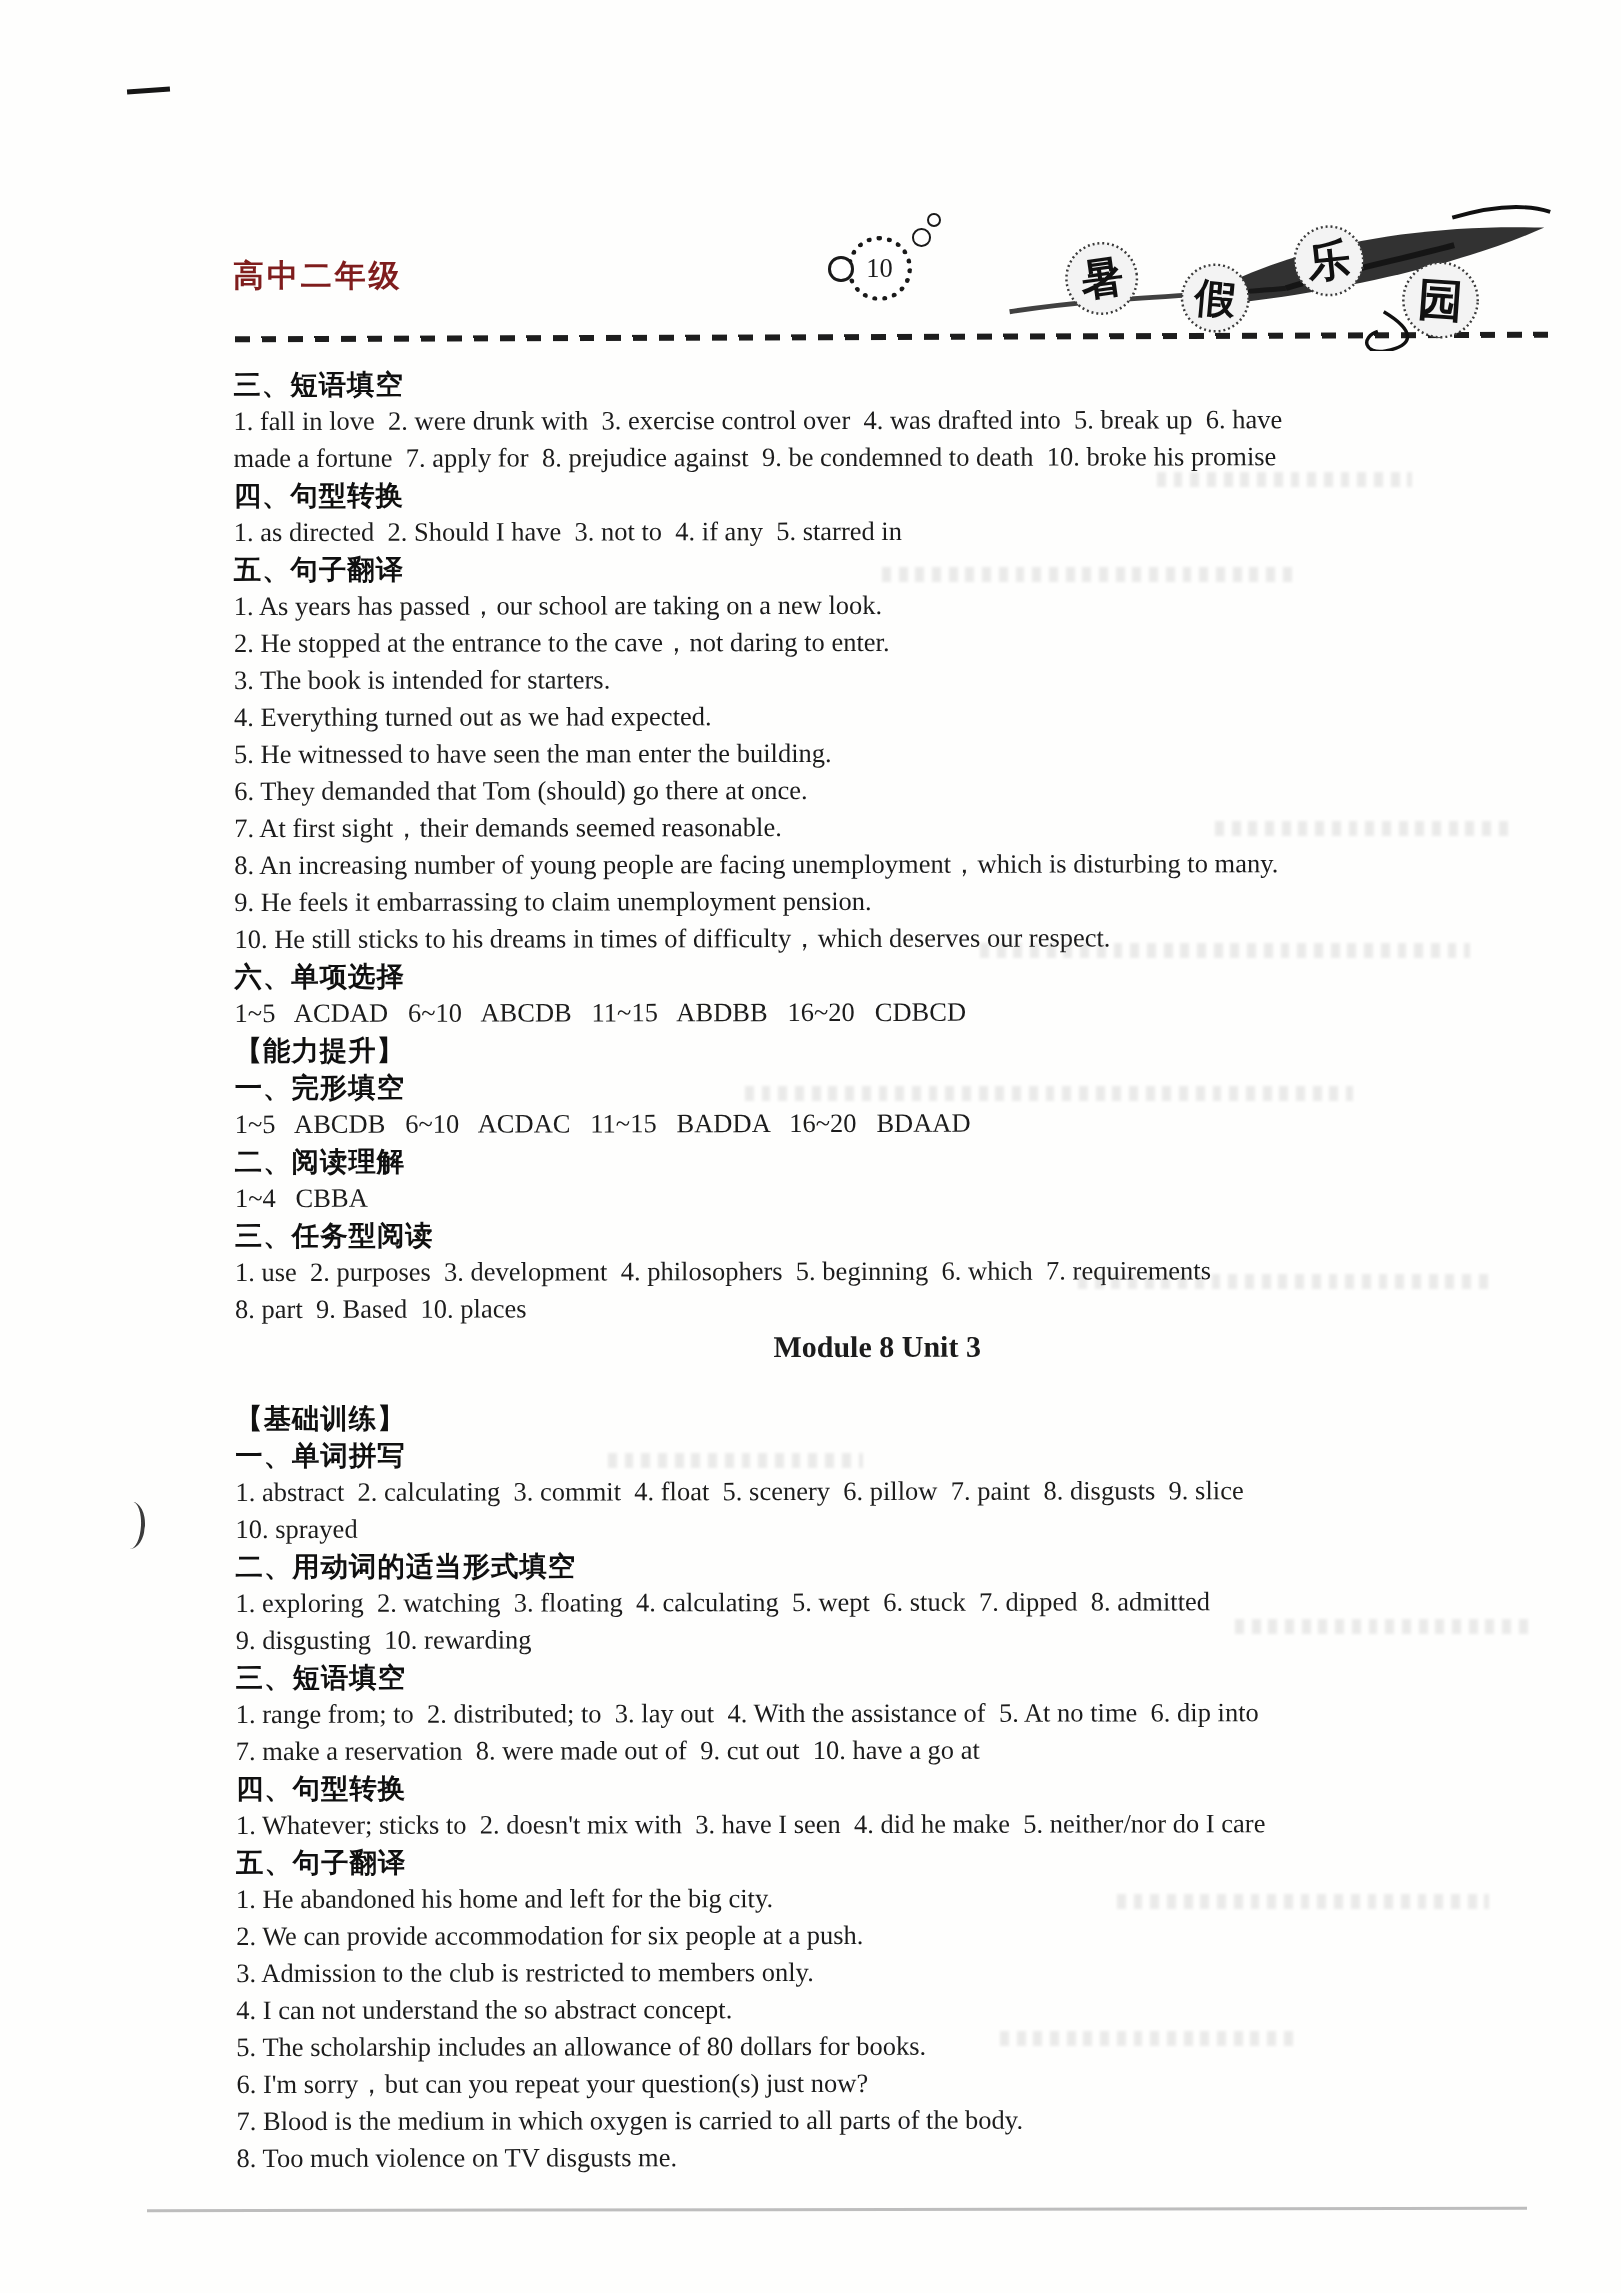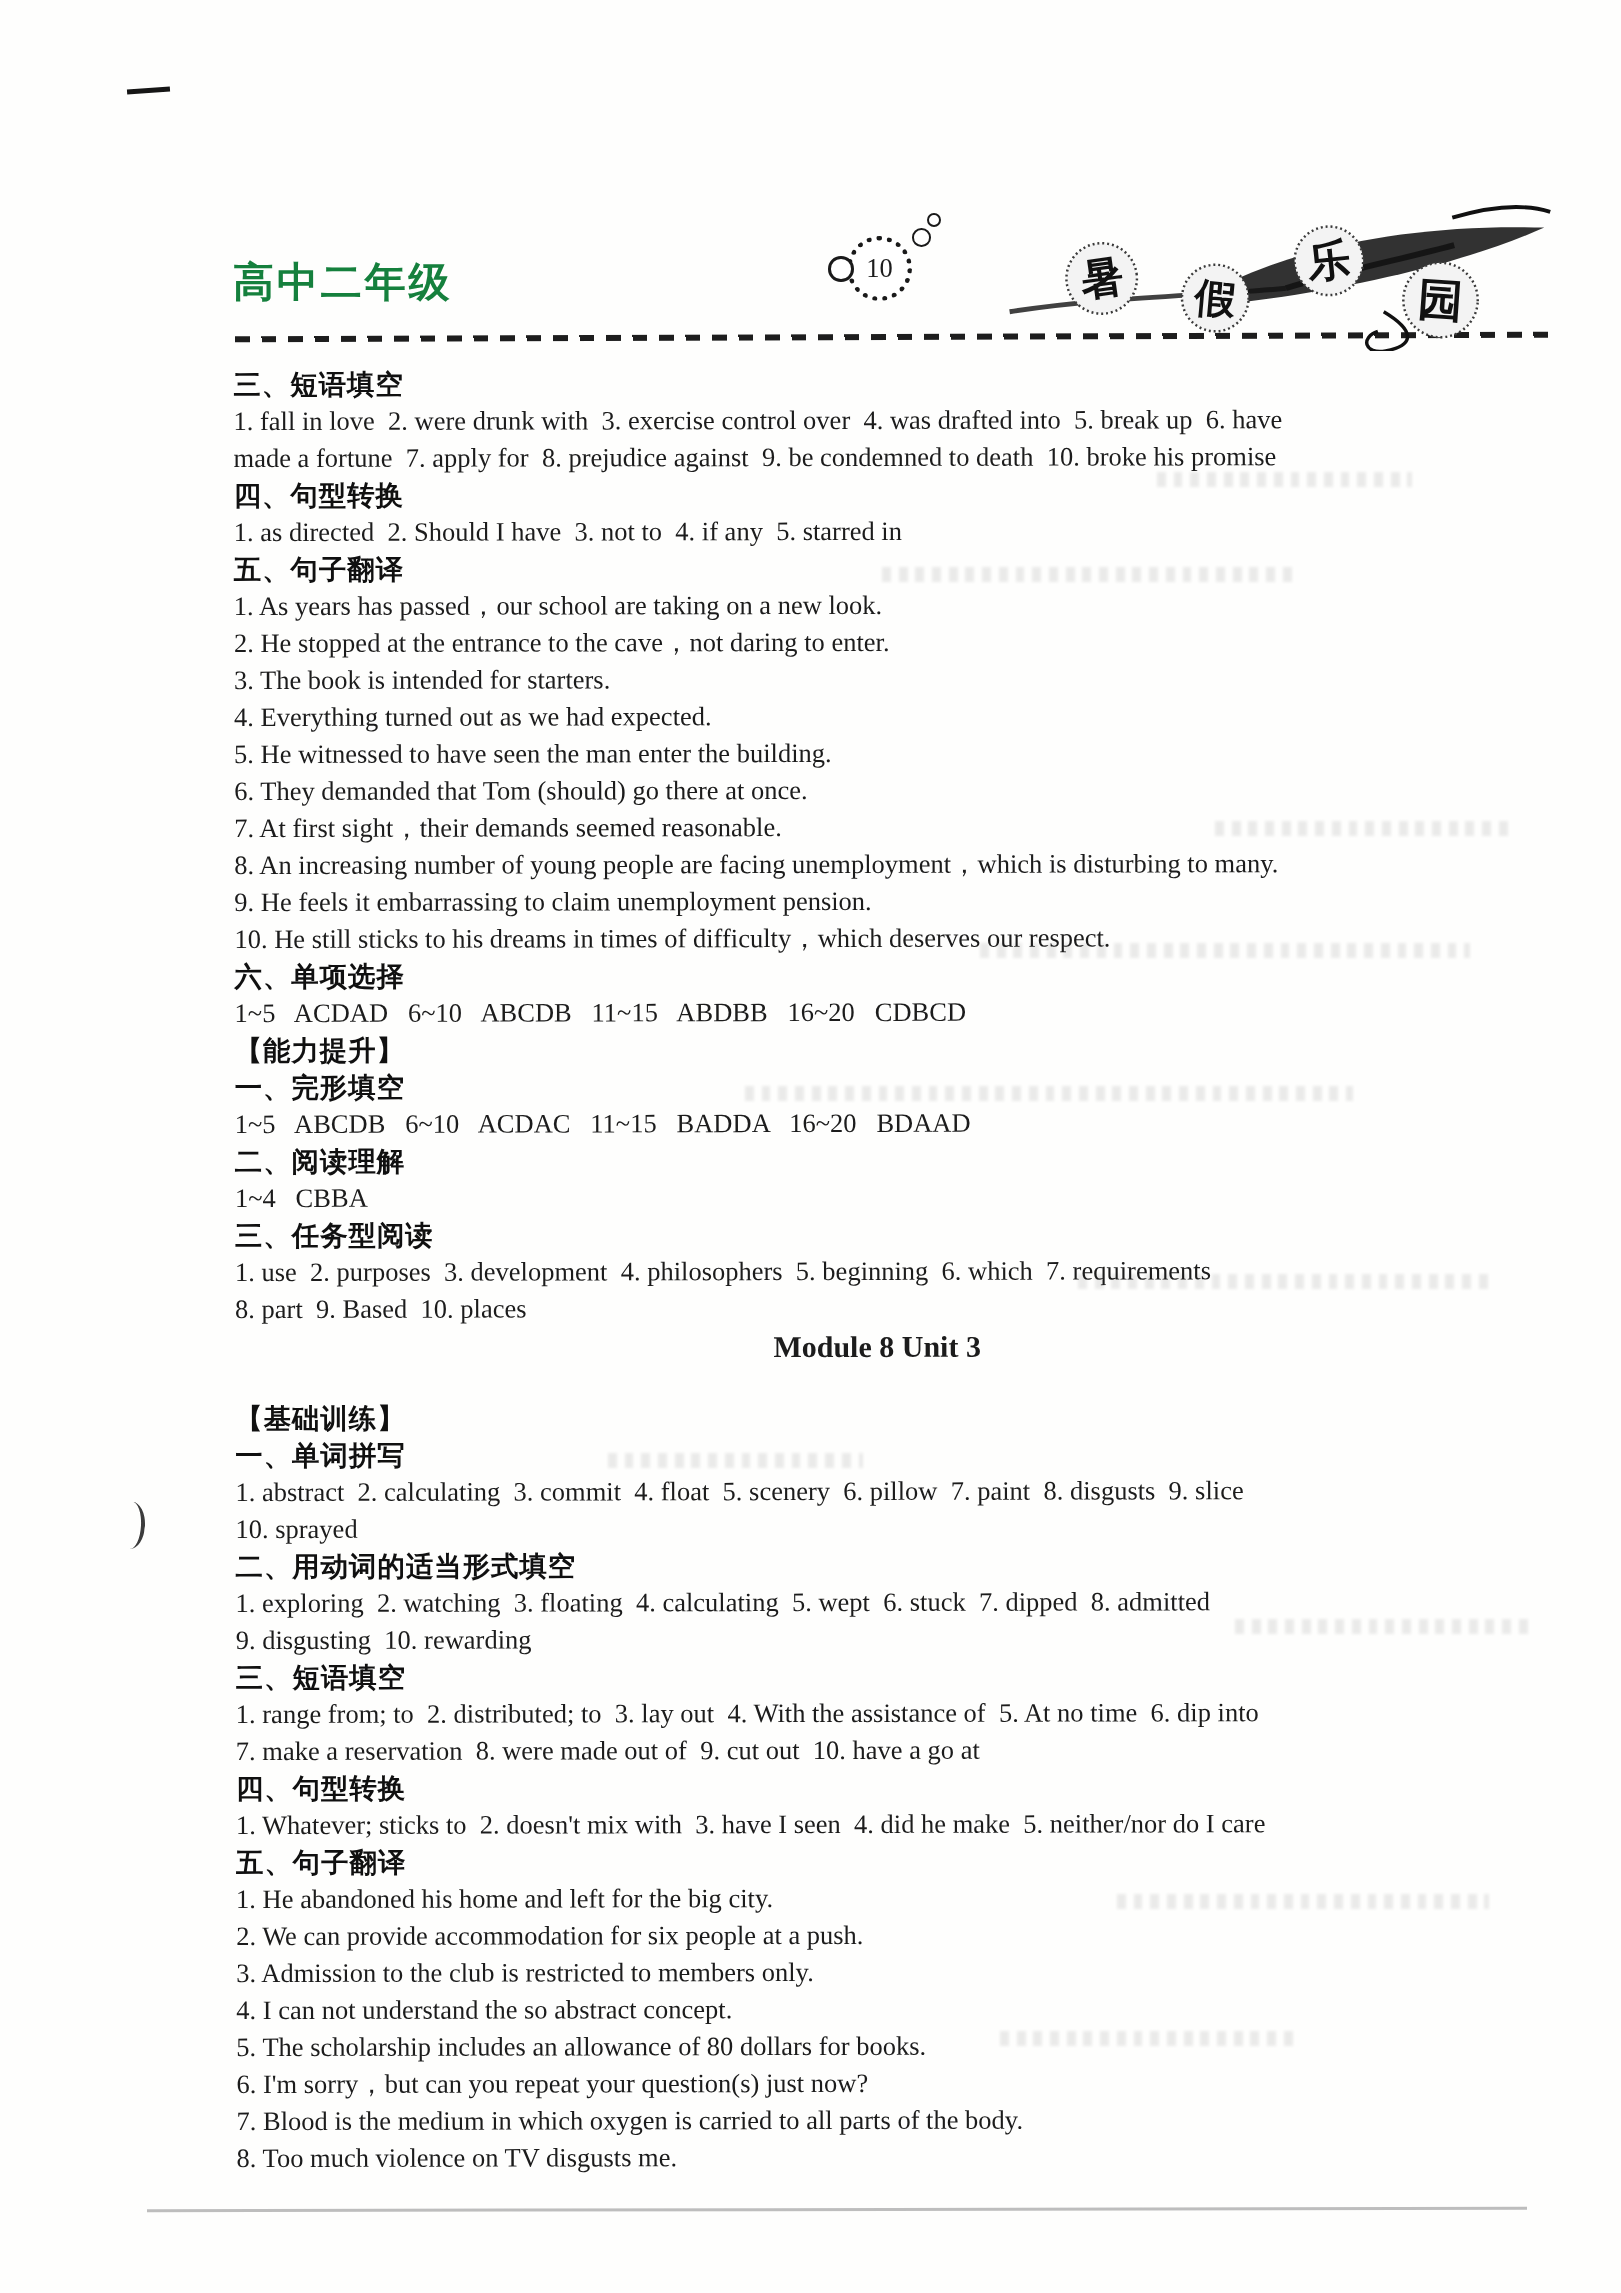--- a/index.html
+++ b/index.html
@@ -8,21 +8,21 @@
     width:1621px;height:2294px;
     background:#fefefd;
     overflow:hidden;
     font-family:"Liberation Serif", serif;
     color:#1c1c1c;
   }
   
   .grade-title{
     position:absolute;left:233px;top:255px;
     font-family:"Liberation Sans", sans-serif;
-    font-weight:700;font-size:41px;letter-spacing:2.9px;color:#15803d;
+    font-weight:700;font-size:31px;letter-spacing:2.9px;color:#7f1d1d;
   }
   .dashed-rule{
     position:absolute;left:235px;top:334px;width:1325px;height:5.9px;
     background:repeating-linear-gradient(90deg,#1d1d1d 0 14.7px,transparent 14.7px 26.5px);
     transform:rotate(-0.2deg);
   }
   .bubble-main{
     position:absolute;left:847px;top:236px;width:55px;height:55px;
     border:5.9px dotted #1a1a1a;border-radius:50%;background:#fff;
     display:flex;align-items:center;justify-content:center;

